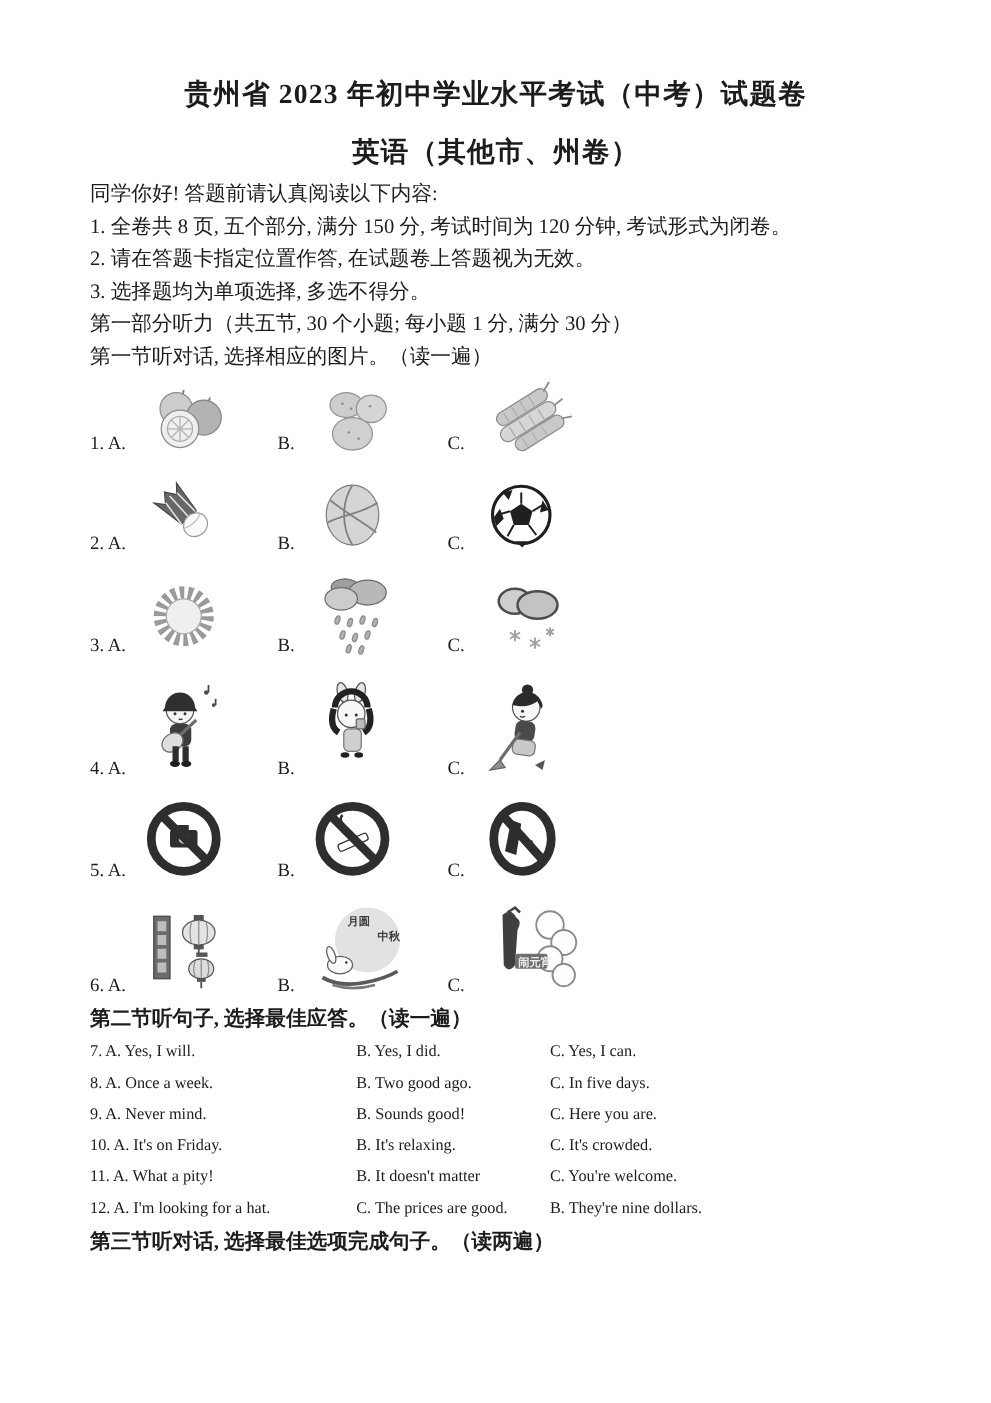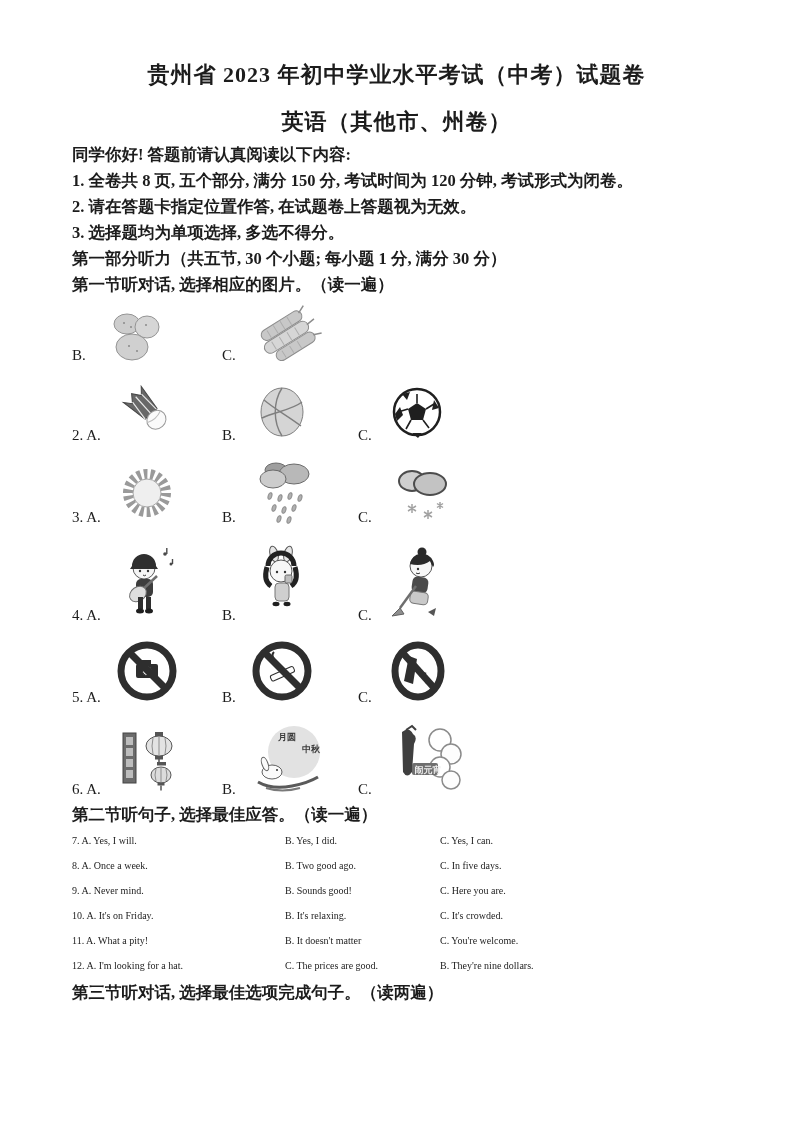--- a/index.html
+++ b/index.html
@@ -2,25 +2,25 @@
 <html><head>
 <meta charset="utf-8">
 <style>
   html,body{margin:0;padding:0;background:#ffffff;}
   .page{position:relative;width:793px;height:1122px;background:#fff;overflow:hidden;
         font-family:"Liberation Serif",serif;color:#1c1c1c;}
   .titles{position:absolute;top:60px;left:0;width:100%;text-align:center;}
   .title1{font-size:22px;font-weight:bold;letter-spacing:1px;}
   .title2{font-size:22px;font-weight:bold;margin-top:17px;letter-spacing:1px;}
   .content{position:absolute;left:72px;top:142px;width:665px;}
-  .cn-line{font-size:16.5px;font-weight:bold;line-height:26px;white-space:nowrap;}
+  .cn-line{font-size:16.5px;font-weight:normal;line-height:26px;white-space:nowrap;}
   .pic-row{display:grid;grid-template-columns:150px 136px 1fr;align-items:end;}
   .pic-cell{display:flex;align-items:flex-end;gap:10px;}
   .pic-label{font-size:15px;line-height:18px;white-space:nowrap;}
-  .opt-row{display:grid;grid-template-columns:213px 155px 1fr;font-size:10px;line-height:25px;font-family:Liberation Serif, serif;}
+  .opt-row{display:grid;grid-template-columns:213px 155px 1fr;font-size:13px;line-height:25px;font-family:Liberation Serif, serif;}
   .opt-row span{white-space:nowrap;}
   .sec-head{font-size:16.5px;font-weight:bold;line-height:26px;white-space:nowrap;}
   .footer{position:absolute;top:1080px;left:0;width:100%;text-align:center;
           font-family:"Liberation Sans",sans-serif;font-size:17px;color:#a8a8a8;}
   svg{display:block;}
 </style>
 </head>
 <body>
 
 <div class="page">
@@ -33,20 +33,31 @@
   <div class="content">
 
     <div class="cn-line">同学你好!  答题前请认真阅读以下内容:</div>
     <div class="cn-line">1.  全卷共 8 页, 五个部分, 满分 150 分, 考试时间为 120 分钟, 考试形式为闭卷。</div>
     <div class="cn-line">2.  请在答题卡指定位置作答, 在试题卷上答题视为无效。</div>
     <div class="cn-line">3.  选择题均为单项选择, 多选不得分。</div>
     <div class="cn-line">第一部分听力（共五节, 30 个小题; 每小题 1 分, 满分 30 分）</div>
     <div class="cn-line">第一节听对话, 选择相应的图片。（读一遍）</div>
 
     <div class="pic-row" style="margin-top:6px">
+      <div class="pic-cell">
+        <span class="pic-label">1. A.</span>
+        <svg width="76" height="60" viewBox="0 0 76 60">
+          <path d="M28 10 l3 7 M36 8 l-2 9 M50 16 l2 7 M57 14 l-3 9" stroke="#7c7c7c" stroke-width="1.5" fill="none"></path>
+          <circle cx="30" cy="23" r="13" fill="#cccccc" stroke="#8e8e8e"></circle>
+          <circle cx="52" cy="30" r="14" fill="#b3b3b3" stroke="#848484"></circle>
+          <circle cx="33" cy="39" r="15" fill="#efefef" stroke="#8a8a8a"></circle>
+          <circle cx="33" cy="39" r="10" fill="none" stroke="#a8a8a8"></circle>
+          <path d="M33 29 v20 M23 39 h20 M26 32 l14 14 M40 32 l-14 14" stroke="#b4b4b4" stroke-width="1" fill="none"></path>
+        </svg>
+      </div>
       <div class="pic-cell">
         <span class="pic-label">B.</span>
         <svg width="76" height="58" viewBox="0 0 76 58">
           <ellipse cx="31" cy="18" rx="13" ry="10" fill="#cdcdcd" stroke="#949494"></ellipse>
           <ellipse cx="51" cy="21" rx="12" ry="11" fill="#d6d6d6" stroke="#949494"></ellipse>
           <ellipse cx="36" cy="41" rx="16" ry="13" fill="#d0d0d0" stroke="#949494"></ellipse>
           <circle cx="28" cy="17" r="1" fill="#8a8a8a"></circle>
             <circle cx="35" cy="21" r="1" fill="#8a8a8a"></circle>
           <circle cx="50" cy="19" r="1" fill="#8a8a8a"></circle>
             <circle cx="33" cy="40" r="1" fill="#8a8a8a"></circle>

